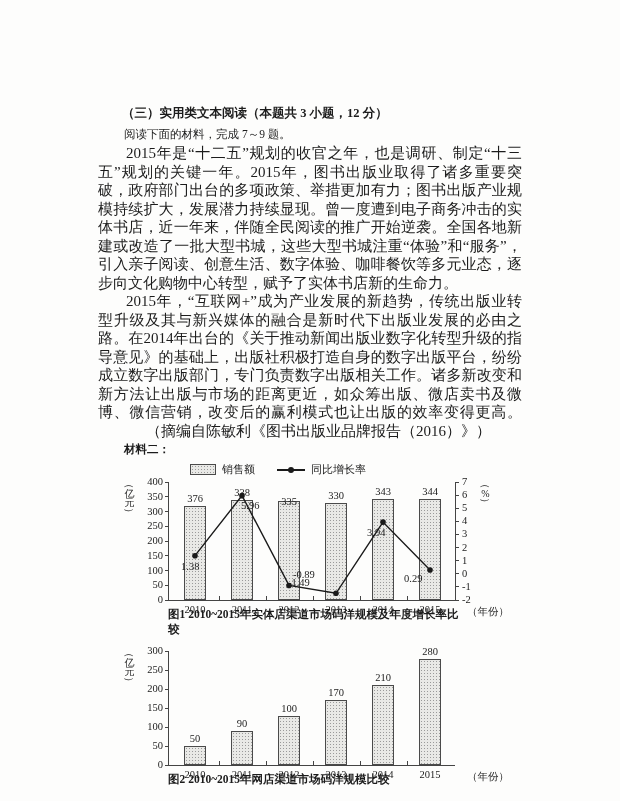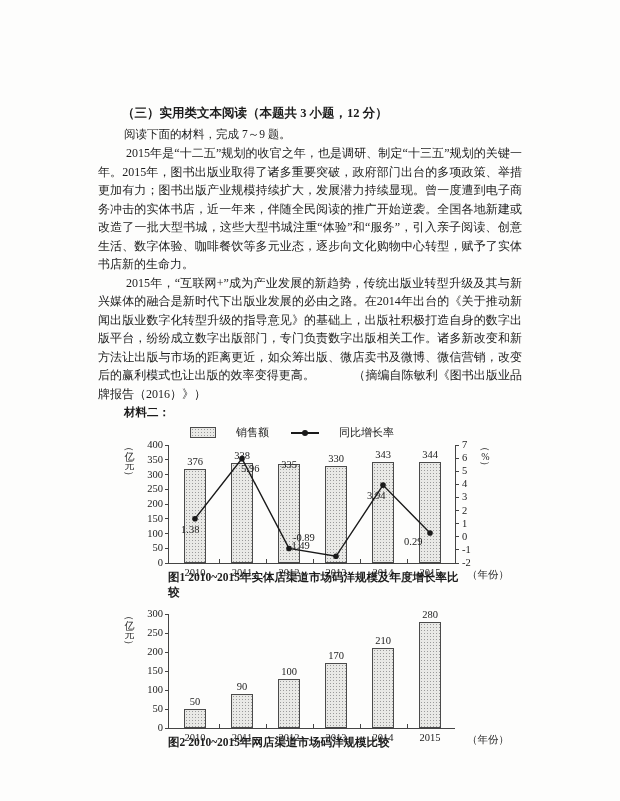--- a/index.html
+++ b/index.html
@@ -5,26 +5,26 @@
   html,body{margin:0;padding:0;}
   body{
     width:620px;height:801px;background:#fdfdfc;color:#1c1c1c;
     font-family:"Liberation Serif","DejaVu Serif",serif;
     position:relative;overflow:hidden;
   }
   .content{position:absolute;left:98px;top:104px;width:424px;}
   .heading{font-weight:bold;font-size:12.5px;line-height:19px;text-indent:24px;margin:0 0 2px 0;}
   .instruction{font-size:11.5px;line-height:18px;text-indent:26px;margin:0 0 1px 0;}
   .mat-label{font-weight:bold;font-size:11.5px;line-height:18px;text-indent:26px;margin:0;}
-  .para{font-size:12px;line-height:18.5px;text-align:justify;text-indent:28px;margin:0;}
+  .para{font-size:15px;line-height:18.5px;text-align:justify;text-indent:28px;margin:0;}
   .attr-inline{padding-left:3.2em;}
   
   .chart{position:relative;margin-left:70px;font-family:"Liberation Serif","DejaVu Serif",serif;}
   .legend{display:flex;gap:22px;align-items:center;height:15px;margin:4px 0 5px 22px;font-size:11px;}
-  .legend-item{display:flex;align-items:center;gap:20px;}
+  .legend-item{display:flex;align-items:center;gap:6px;}
   .swatch-bar{width:24px;height:9px;border:1px solid #4a4a4a;background-color:#e9e9e6;
     background-image:radial-gradient(#9a9a9a 0.7px, rgba(0,0,0,0) 0.8px);background-size:3px 3px;}
   .swatch-line{position:relative;width:28px;height:9px;}
   .swatch-line::before{content:"";position:absolute;left:0;right:0;top:4px;height:1.5px;background:#1a1a1a;}
   .swatch-line::after{content:"";position:absolute;left:11px;top:1.5px;width:6px;height:6px;background:#1a1a1a;border-radius:50%;}
   .plot{position:relative;border-left:1.3px solid #444;border-bottom:1.3px solid #444;}
   .raxis{position:absolute;width:1.3px;background:#444;top:0;}
   .bar{position:absolute;bottom:0;border:1px solid #4a4a4a;background-color:#e9e9e6;
     background-image:radial-gradient(#9a9a9a 0.7px, rgba(0,0,0,0) 0.8px);background-size:3px 3px;box-sizing:border-box;}
   .bar-label{position:absolute;font-size:10.5px;width:34px;text-align:center;}

